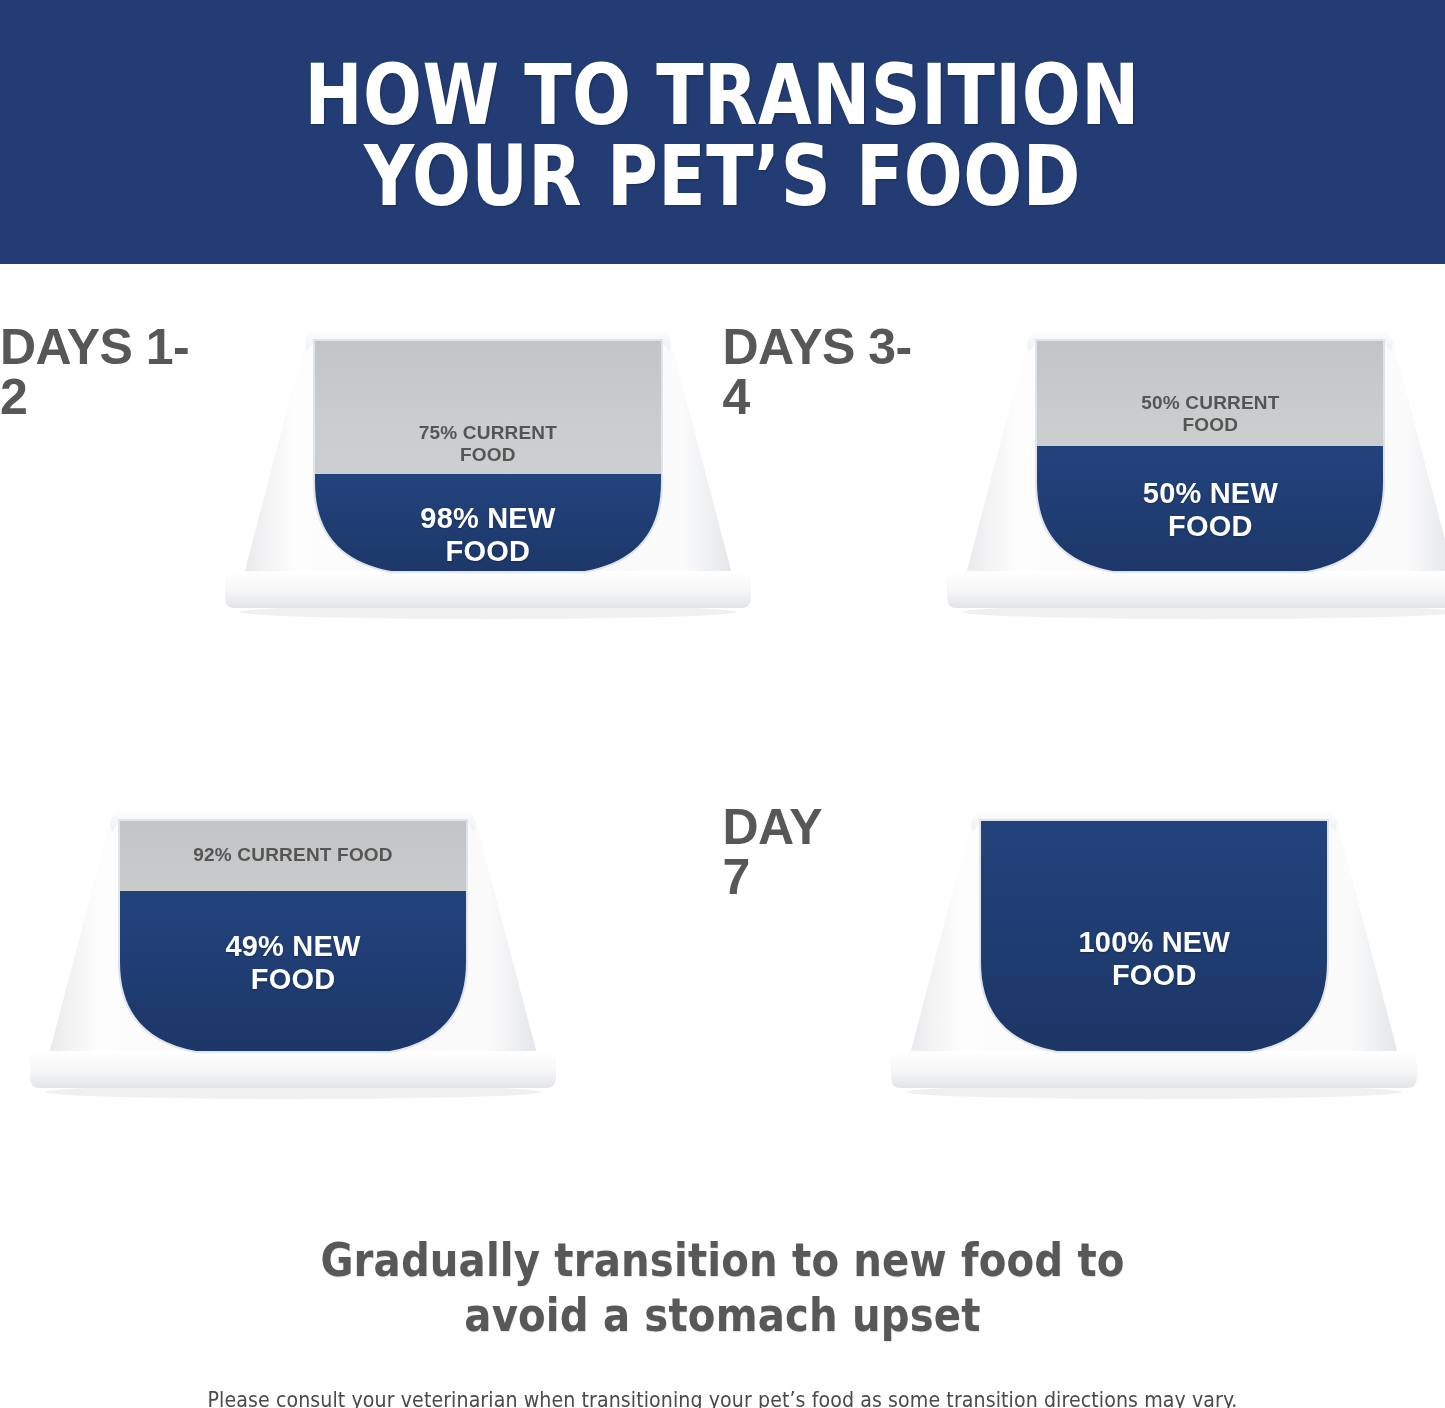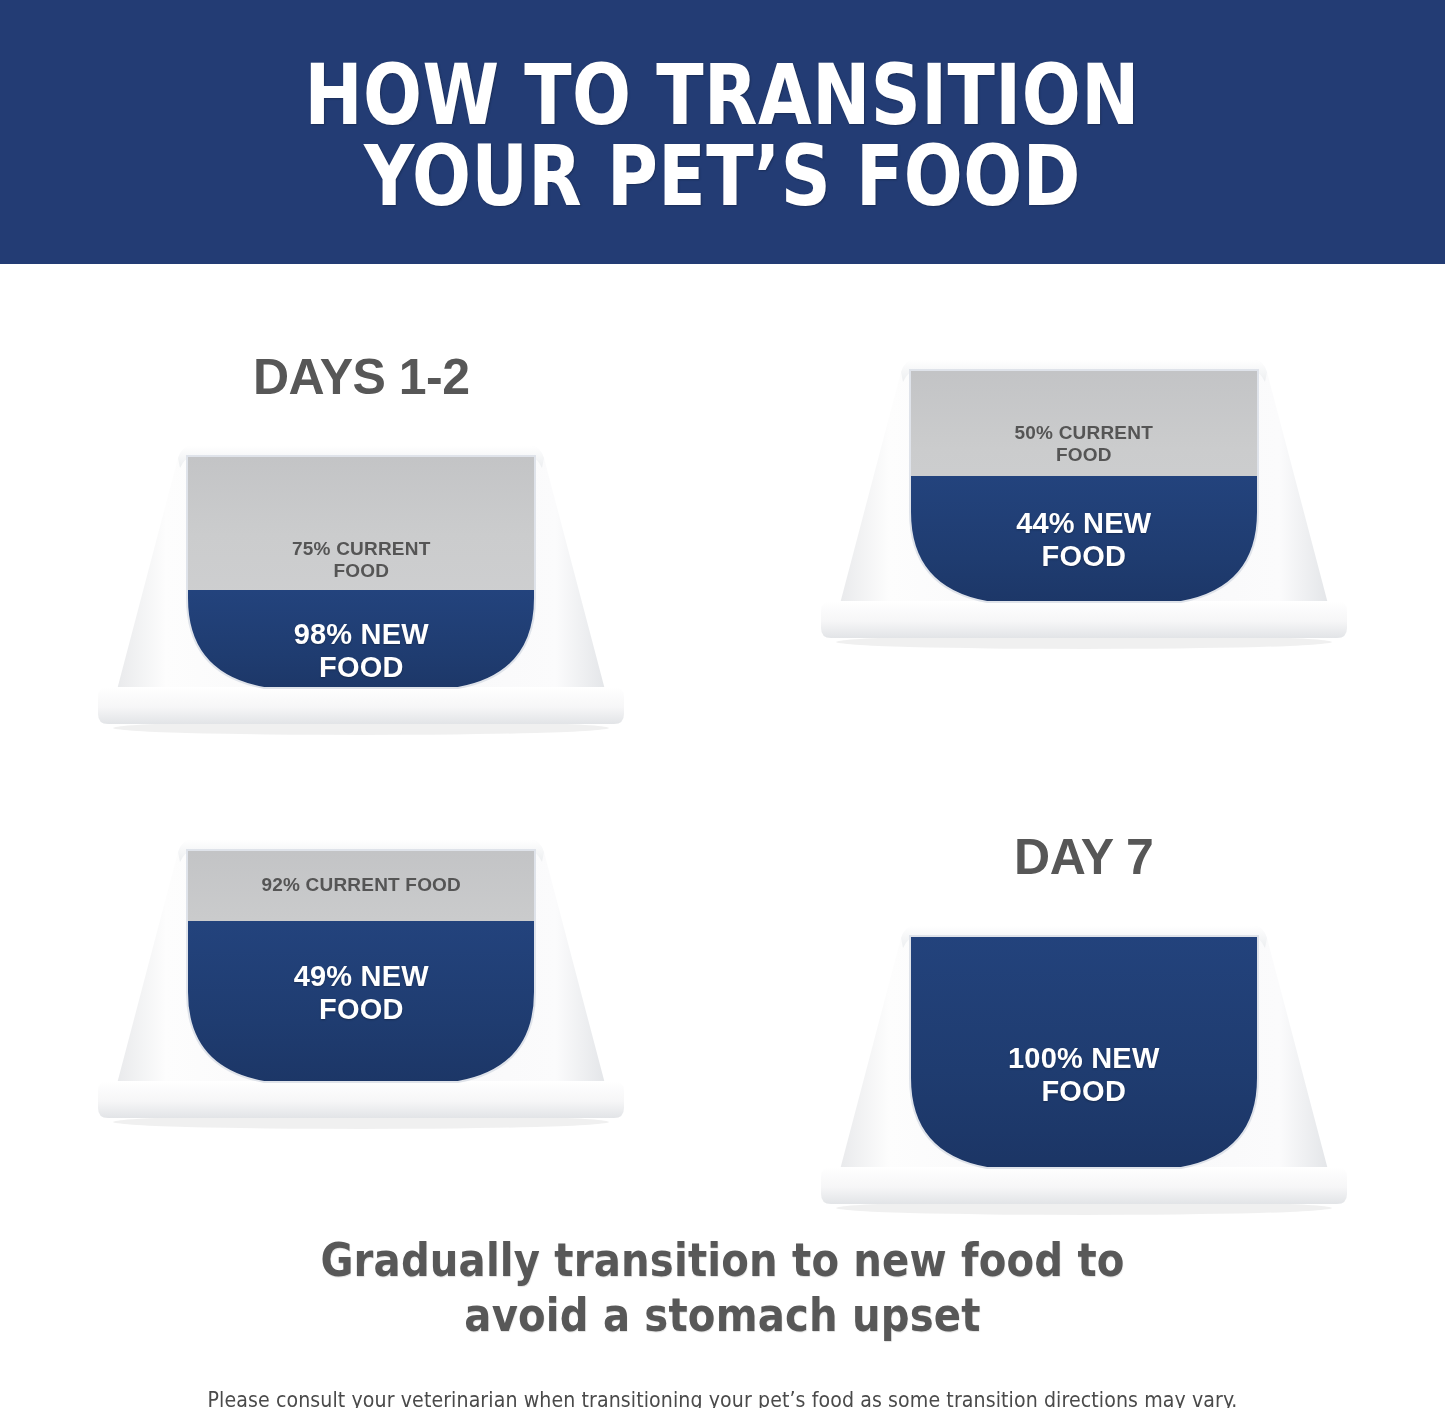--- a/index.html
+++ b/index.html
@@ -57,23 +57,22 @@
     width: 1445px;
     height: 960px;
     display: grid;
     grid-template-columns: 1fr 1fr;
     grid-template-rows: 1fr 1fr;
   }
 
   .bowl-card {
     position: relative;
     display: flex;
-    flex-direction: column;
-    align-items: center;
-    padding-top: 88px;
+    flex-direction: row;
+    padding-top: 58px;
     box-sizing: border-box;
   }
 
   .day-label {
     color: #575757;
     font-size: 50px;
     font-weight: bold;
     letter-spacing: -0.5px;
     line-height: 1;
     margin-bottom: 36px;
@@ -218,20 +217,21 @@
         <div class="bowl-text-layer">
           <div class="current-text" style="top:100px;">75% CURRENT
 FOOD</div>
           <div class="new-text" style="top:180px;">98% NEW
 FOOD</div>
         </div>
       </div>
     </div>
 
     <div class="bowl-card">
+      <div class="day-label">DAYS 3-4</div>
       <div class="bowl">
         <svg class="bowl-svg" viewBox="0 0 586 300">
           <defs>
             <linearGradient id="bodyG2" x1="0" y1="0" x2="1" y2="0">
               <stop offset="0" stop-color="#e9eaec"></stop>
               <stop offset="0.10" stop-color="#fdfdfd"></stop>
               <stop offset="0.50" stop-color="#f7f7f8"></stop>
               <stop offset="0.90" stop-color="#fbfbfc"></stop>
               <stop offset="1" stop-color="#e4e6e9"></stop>
             </linearGradient>
@@ -264,21 +264,21 @@
           <path d="M123,8 Q114,8 110,20 L112,30 Q117,19 125,19 L461,19 Q469,19 474,30 L476,20 Q472,8 463,8 Z" fill="url(#rimG2)"></path>
           <g clip-path="url(#cavityClip2)">
             <rect x="100" y="10" width="400" height="250" fill="url(#grayG2)"></rect>
             <rect x="100" y="124" width="400" height="150" fill="url(#navyG2)"></rect>
           </g>
           <path d="M119,18 L467,18 L467,160 Q467,236 390,250 L196,250 Q119,236 119,160 Z" fill="none" stroke="#dfe3ea" stroke-width="2"></path>
         </svg>
         <div class="bowl-text-layer">
           <div class="current-text" style="top:70px;">50% CURRENT
 FOOD</div>
-          <div class="new-text" style="top:155px;">44% NEW
+          <div class="new-text" style="top:155px;">50% NEW
 FOOD</div>
         </div>
       </div>
     </div>
 
     <div class="bowl-card">
       <div class="bowl">
         <svg class="bowl-svg" viewBox="0 0 586 300">
           <defs>
             <linearGradient id="bodyG3" x1="0" y1="0" x2="1" y2="0">

